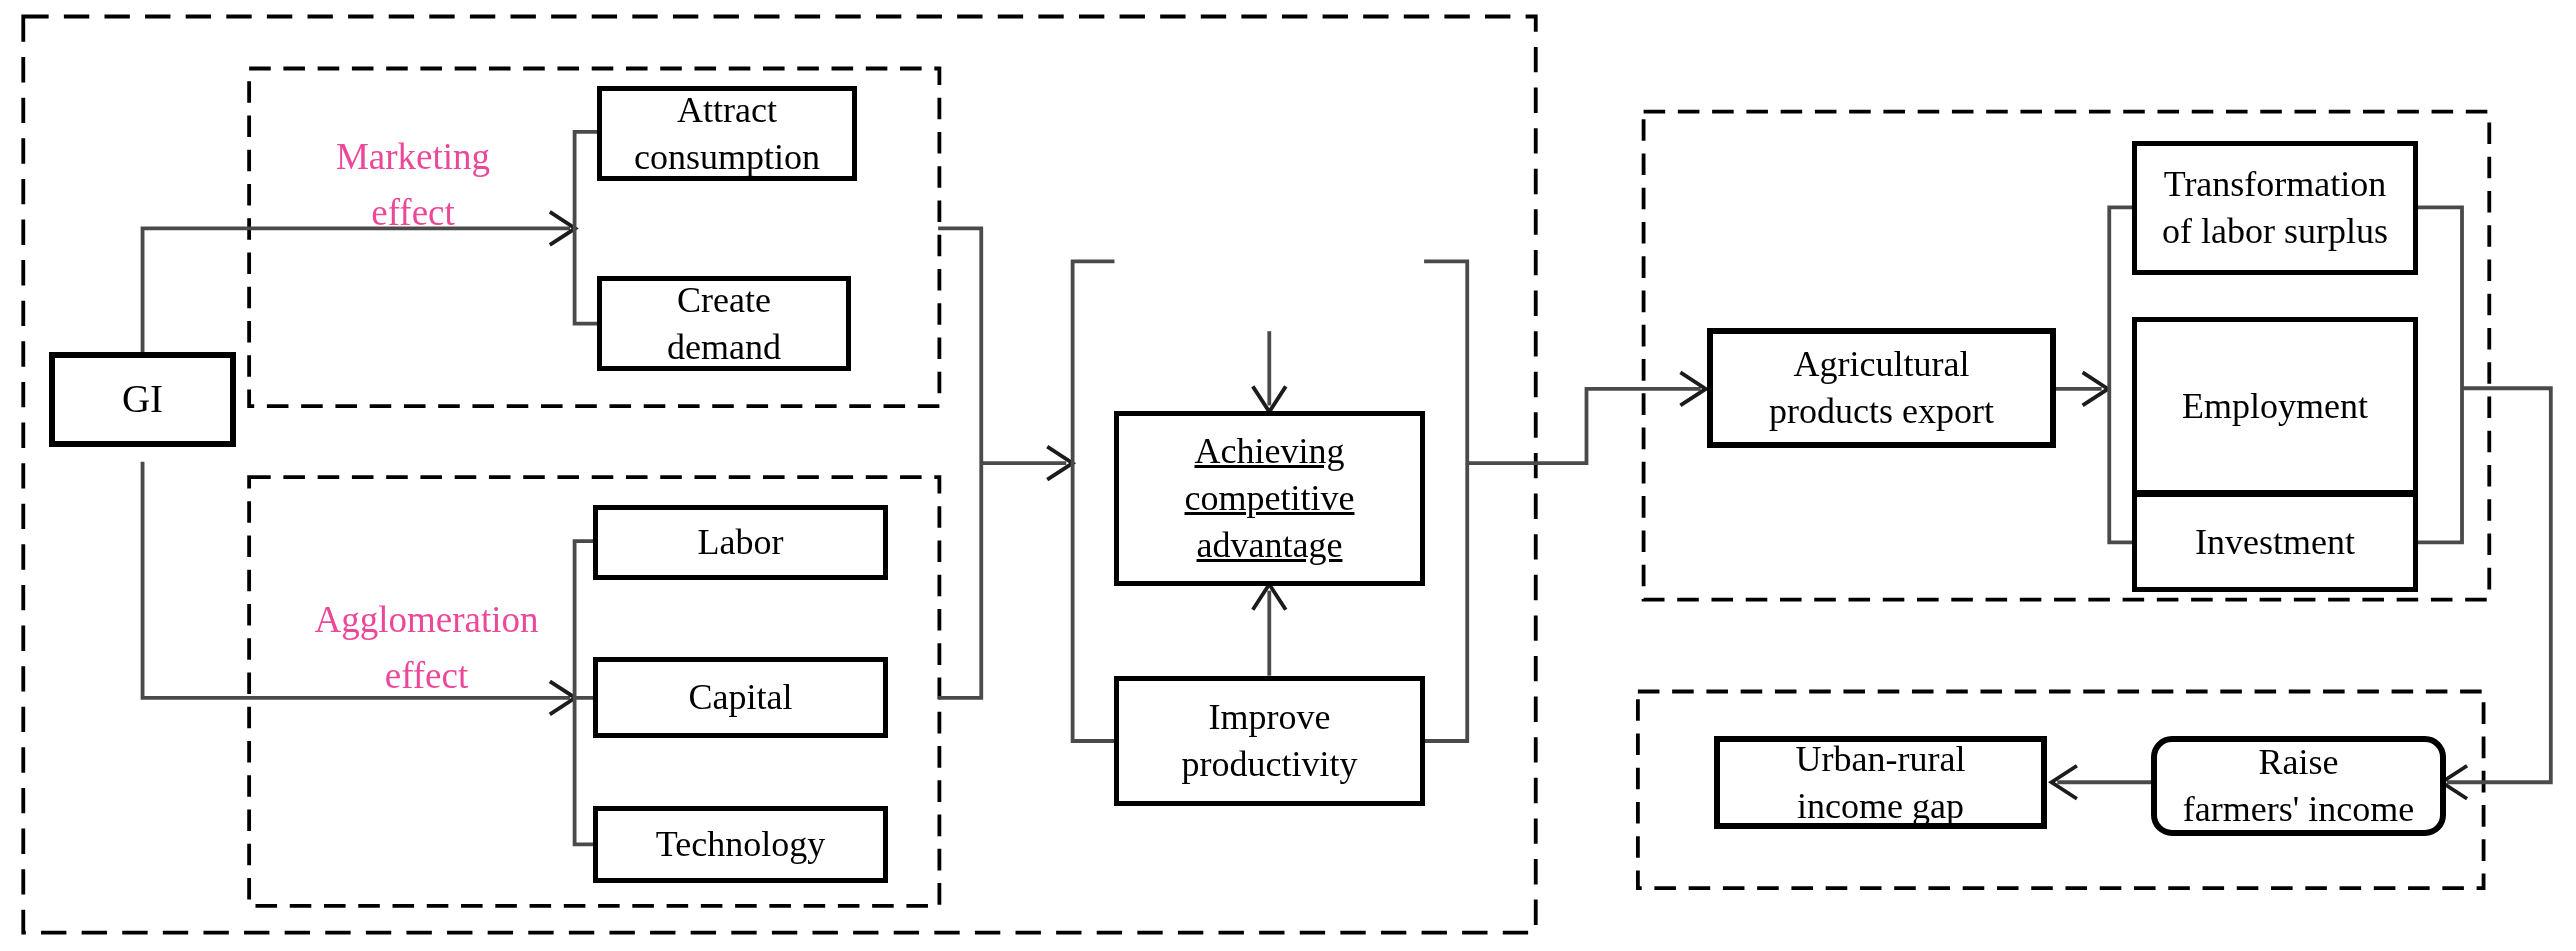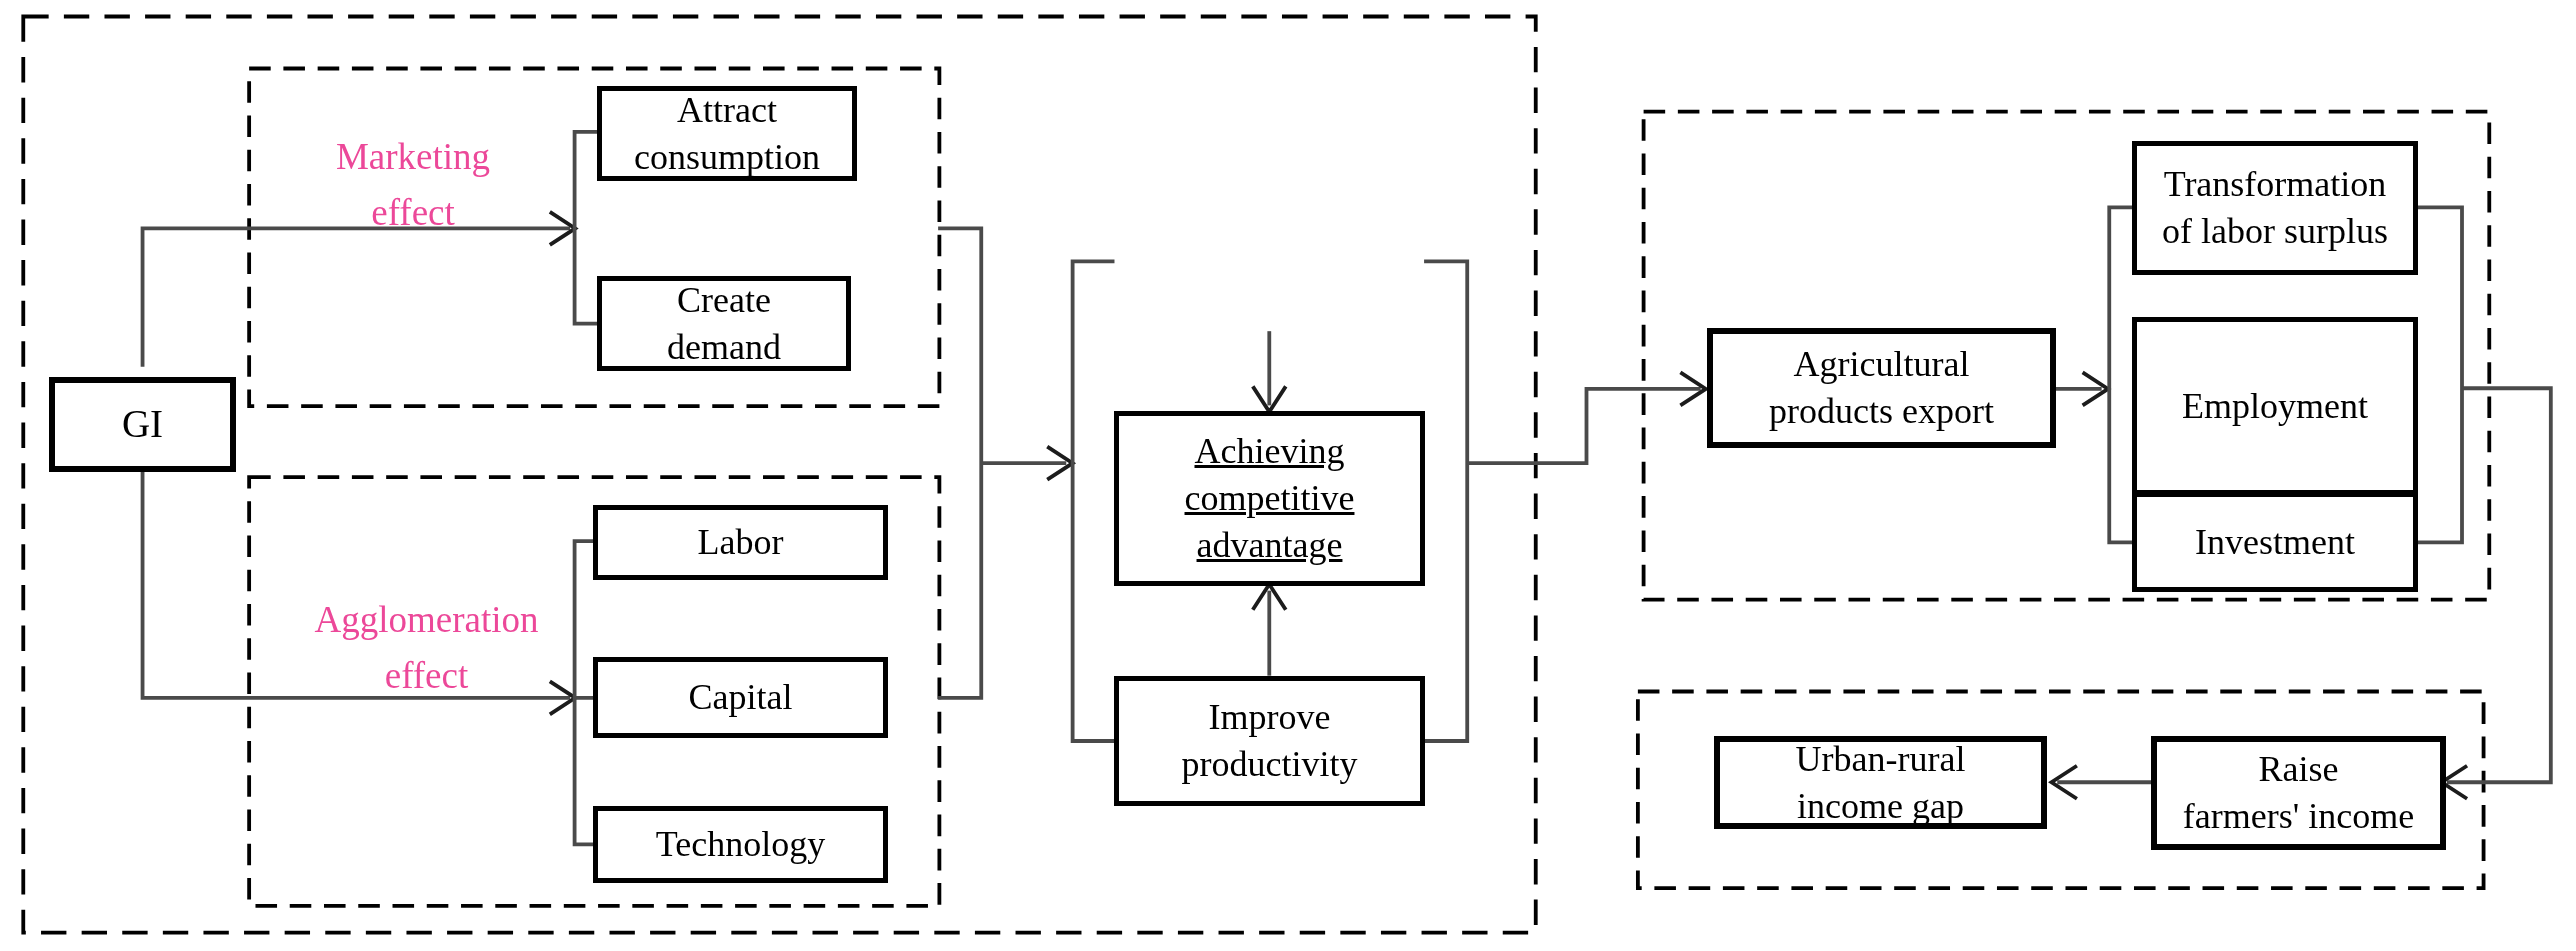--- a/index.html
+++ b/index.html
@@ -47,35 +47,35 @@
     text-align: center;
     white-space: pre-line;
     color: #ec4899;
     font-size: 37px;
     line-height: 1.5;
     background: transparent;
     border: none;
     z-index: 2;
   }
   
-  .n-gi            { left:  49px; top:  377px; width: 187px; height: 95px; font-size: 39px; }
+  .n-gi            { left:  49px; top:  352px; width: 187px; height: 95px; font-size: 39px; }
   .n-attract       { left: 597px; top:  86px; width: 260px; height: 95px; }
   .n-create        { left: 597px; top:  276px; width: 254px; height: 95px; }
   .n-labor         { left: 593px; top:  505px; width: 295px; height: 75px; }
   .n-capital       { left: 593px; top: 657px; width: 295px; height: 81px; }
   .n-technology    { left: 593px; top: 806px; width: 295px; height: 77px; }
   .n-lower         { left:1114px; top:  190px; width: 311px; height: 141px; }
   .n-achieving     { left:1114px; top:  411px; width: 311px; height: 175px; text-decoration: underline; }
   .n-improve       { left:1114px; top: 676px; width: 311px; height: 130px; }
   .n-agricultural  { left:1707px; top:  320px; width: 349px; height: 120px; margin-top: 8px; }
   .n-transformation{ left:2132px; top:  141px; width: 286px; height: 134px; }
   .n-employment    { left:2132px; top:  317px; width: 286px; height: 178px; }
   .n-investment    { left:2132px; top:  492px; width: 286px; height: 100px; }
   .n-urban         { left:1714px; top: 736px; width: 333px; height: 93px; }
-  .n-raise         { left:2151px; top: 736px; width: 295px; height: 114px; }
+  .n-raise         { left:2151px; top: 736px; width: 295px; height: 100px; border-radius: 21px; }
   .l-marketing     { left: 267px; top:  124px; width: 292px; height: 121px; }
   .l-agglomeration { left: 268px; top:  587px; width: 317px; height: 121px; }
 </style>
 </head>
 <body>
 
 <div class="canvas">
 
   <svg class="wires" viewBox="0 0 4059 1499" xmlns="http://www.w3.org/2000/svg">
 

